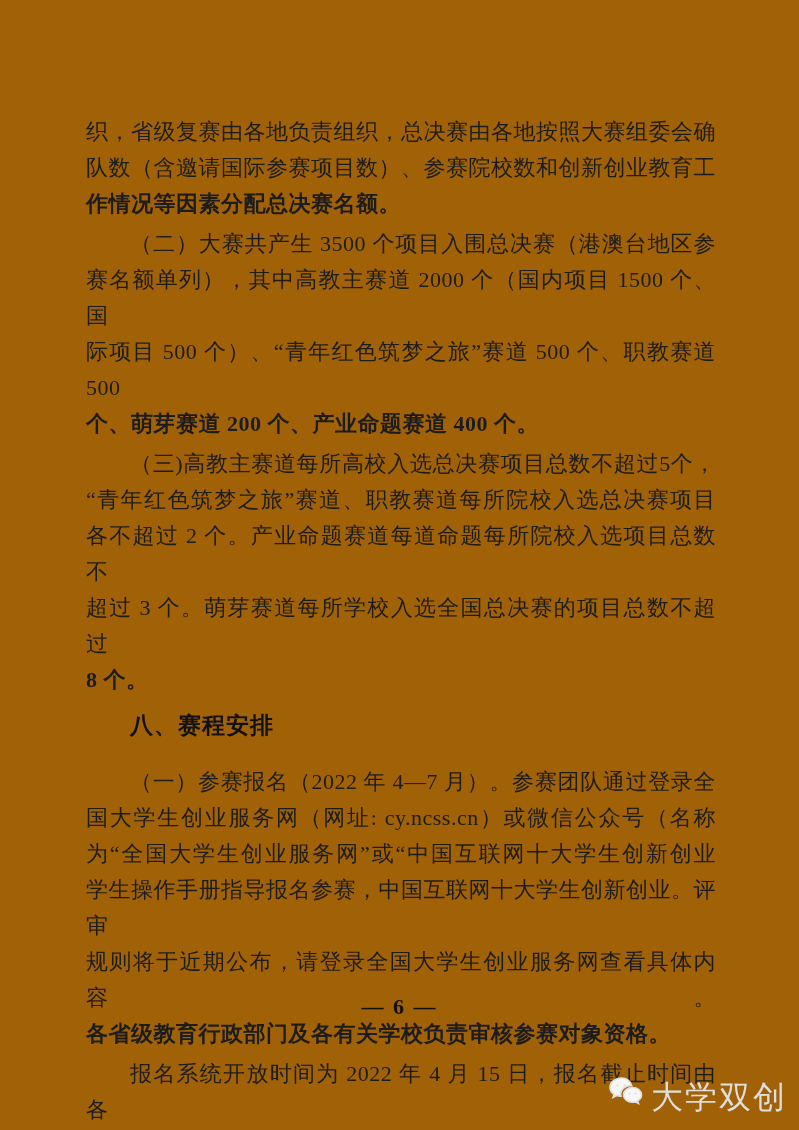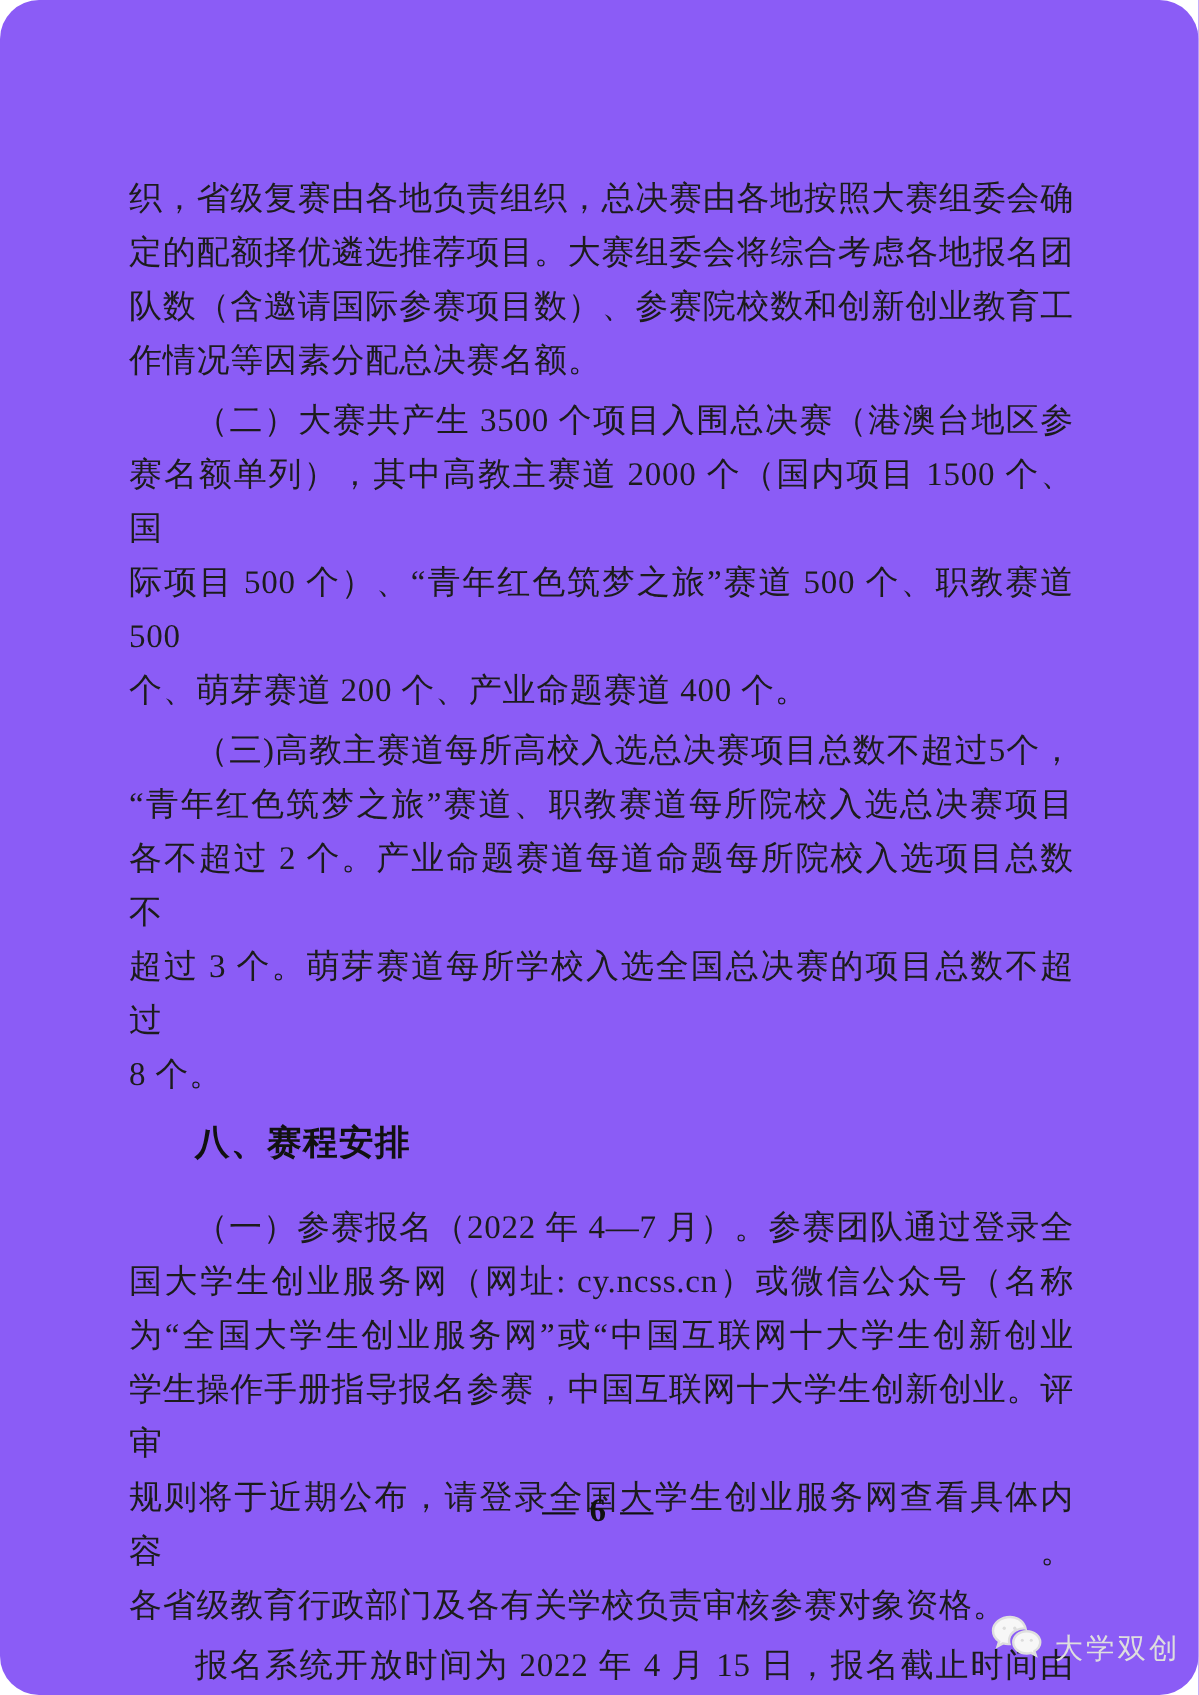--- a/index.html
+++ b/index.html
@@ -8,38 +8,37 @@
     height: 1130px;
     background: #ffffff;
     position: relative;
     overflow: hidden;
     font-family: "Liberation Serif", "DejaVu Serif", serif;
     color: #1c1c1c;
   }
   .page {
     position: absolute;
     inset: 0;
-    background: #8b5cf6;
-    border-radius: 26px;
+    background: #a16207;
   }
   .doc {
     position: absolute;
     left: 86px;
     top: 114px;
     width: 630px;
   }
   .para { margin: 0 0 4px 0; }
   .line {
     font-size: 22px;
     line-height: 36px;
     text-align: justify;
     text-align-last: justify;
     letter-spacing: 0.5px;
   }
-  .line.last { text-align-last: left; }
+  .line.last { text-align-last: left; font-weight: bold; }
   .line.first { text-indent: 44px; }
   .heading {
     font-family: "Liberation Sans", "DejaVu Sans", sans-serif;
     font-weight: bold;
     font-size: 23px;
     line-height: 38px;
     text-indent: 44px;
     letter-spacing: 1px;
     margin: 8px 0 20px 0;
     color: #111;
@@ -53,38 +52,37 @@
     font-weight: bold;
     font-size: 22px;
     letter-spacing: 2px;
     color: #111;
   }
   .watermark {
     position: absolute;
     top: 1076px;
     right: 12px;
     display: flex;
-    align-items: flex-end;
+    align-items: flex-start;
     gap: 7px;
     color: #dedede;
     font-family: "Liberation Sans", "DejaVu Sans", sans-serif;
-    font-size: 19px;
+    font-size: 32px;
     letter-spacing: 2px;
     user-select: none;
   }
   .watermark .wicon { display: block; }
 </style>
 </head>
 <body>
 
 <div class="page">
 
   <div class="doc" id="doc-body">
       <div class="line">织，省级复赛由各地负责组织，总决赛由各地按照大赛组委会确</div>
-      <div class="line">定的配额择优遴选推荐项目。大赛组委会将综合考虑各地报名团</div>
       <div class="line">队数（含邀请国际参赛项目数）、参赛院校数和创新创业教育工</div>
       <div class="line last">作情况等因素分配总决赛名额。</div>
       <div class="para"></div>
       <div class="line first">（二）大赛共产生 3500 个项目入围总决赛（港澳台地区参</div>
       <div class="line">赛名额单列），其中高教主赛道 2000 个（国内项目 1500 个、国</div>
       <div class="line">际项目 500 个）、“青年红色筑梦之旅”赛道 500 个、职教赛道 500</div>
       <div class="line last">个、萌芽赛道 200 个、产业命题赛道 400 个。</div>
       <div class="para"></div>
       <div class="line first">（三)高教主赛道每所高校入选总决赛项目总数不超过5个，</div>
       <div class="line">“青年红色筑梦之旅”赛道、职教赛道每所院校入选总决赛项目</div>

